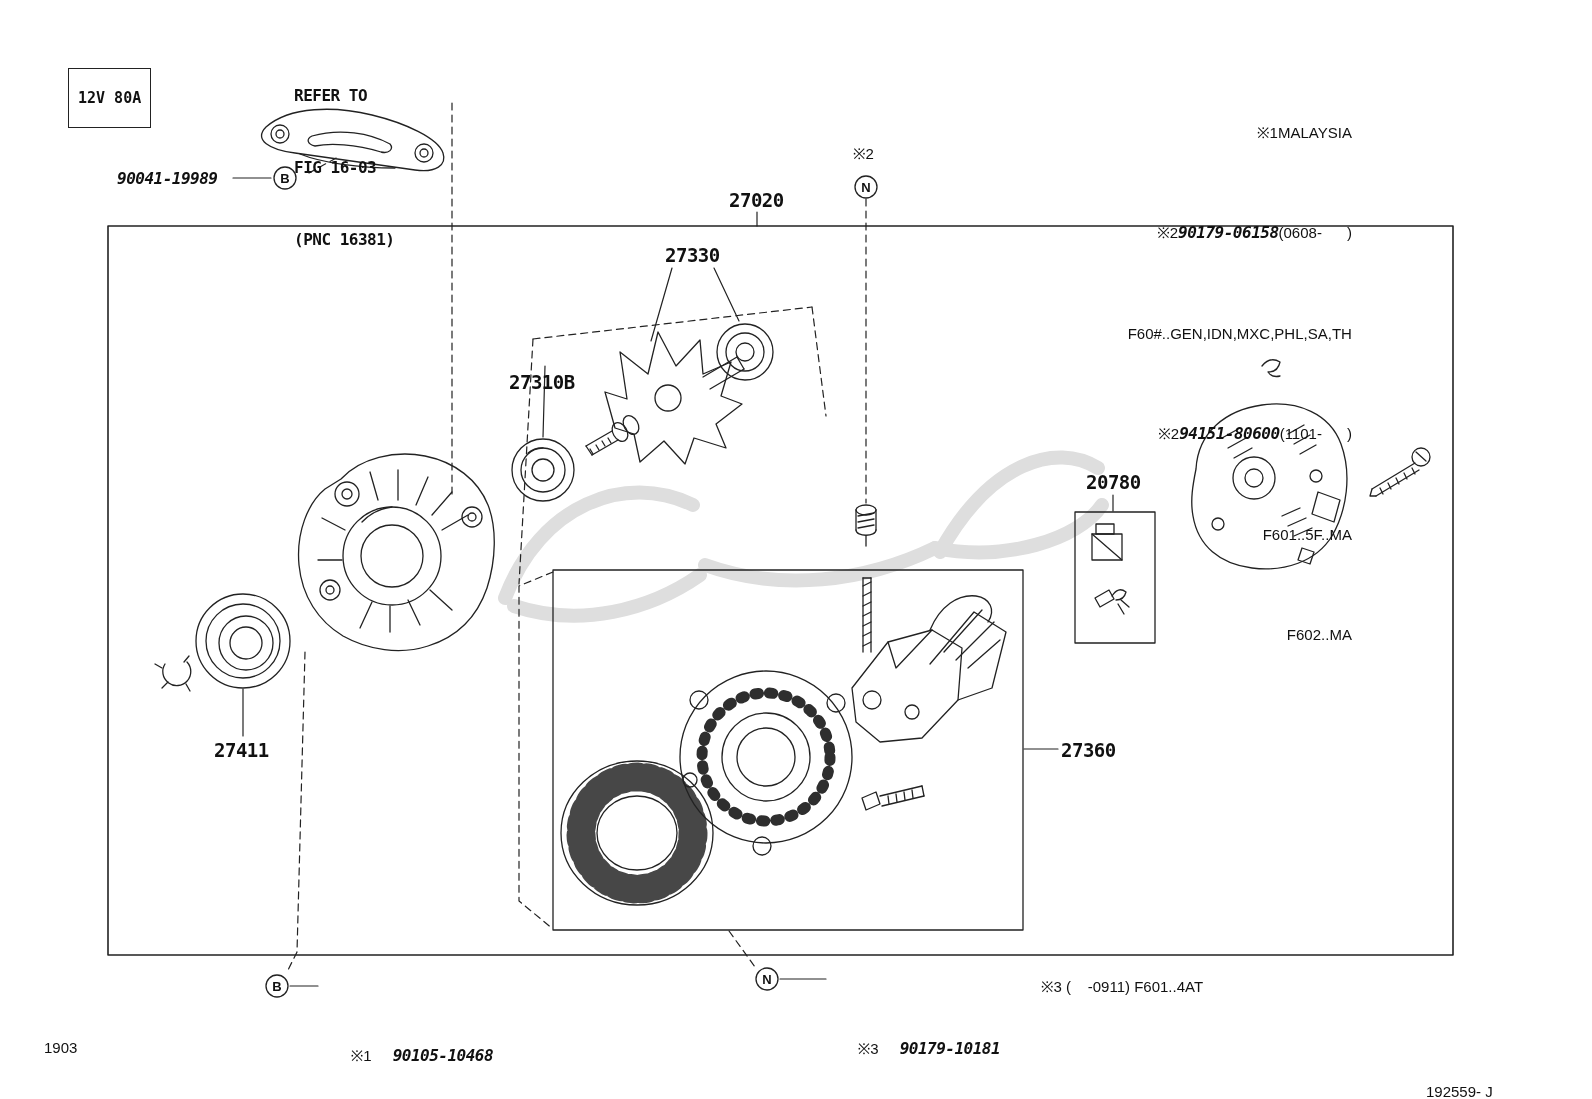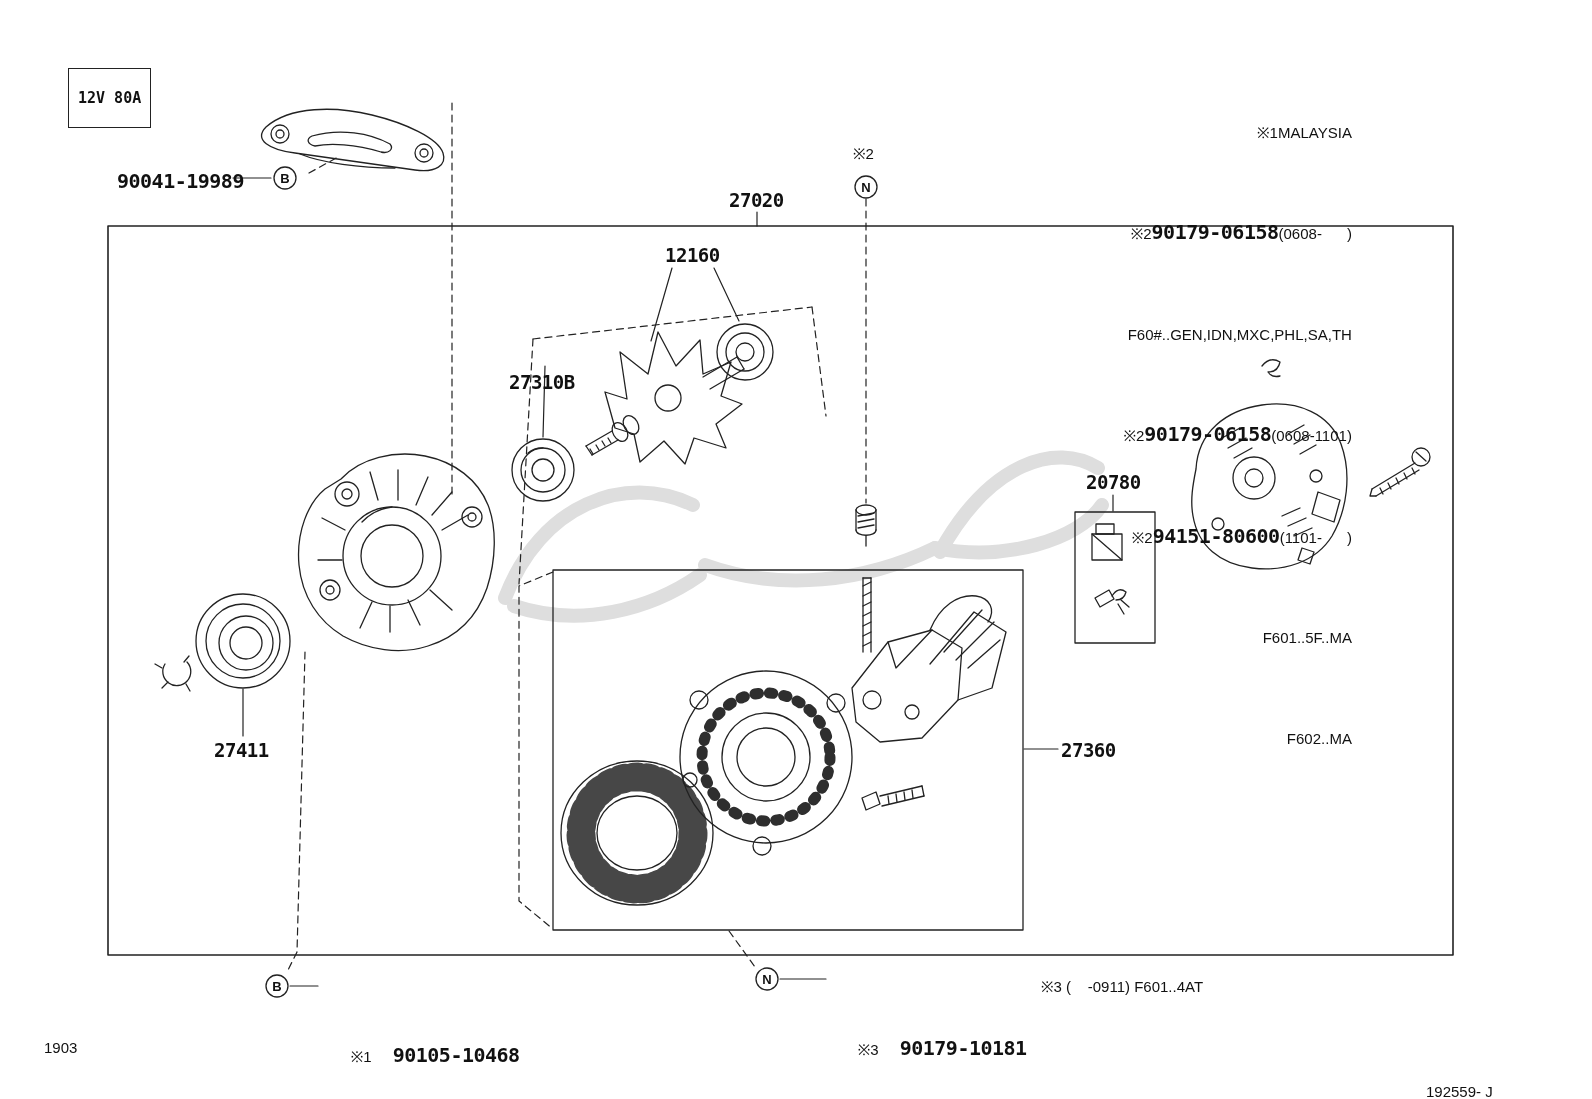--- a/index.html
+++ b/index.html
@@ -3,21 +3,21 @@
 <meta charset="utf-8">
 <style>
   html,body{margin:0;padding:0;background:#fff;}
   .page{position:relative;width:1592px;height:1099px;background:#fff;
         font-family:"Liberation Sans",sans-serif;color:#111;overflow:hidden;}
   svg{position:absolute;left:0;top:0;}
   .ln{stroke:#222;fill:none;stroke-width:1.3;stroke-linecap:round;stroke-linejoin:round;}
   .dash{stroke:#222;fill:none;stroke-width:1.2;stroke-dasharray:7 5;stroke-linecap:round;}
   .label{position:absolute;white-space:pre;}
   .pn{font-family:"DejaVu Sans Mono",monospace;font-weight:bold;font-size:19px;letter-spacing:-0.5px;}
-  .pn-sm{font-family:"DejaVu Sans Mono",monospace;font-weight:bold;font-size:20px;letter-spacing:-0.5px;}
+  .pn-sm{font-family:"DejaVu Sans Mono",monospace;font-weight:bold;font-size:16px;letter-spacing:-0.5px;font-style:italic;}
   .note{font-size:15px;}
   .refnote{font-family:"DejaVu Sans Mono",monospace;font-weight:bold;font-size:16px;line-height:24px;letter-spacing:-0.5px;}
   .badge{border:1.6px solid #222;padding:20px 9px;font-family:"DejaVu Sans Mono",monospace;
          font-weight:bold;font-size:15px;}
   .circ-txt{font-family:"Liberation Sans",sans-serif;font-size:13px;font-weight:bold;fill:#111;
             text-anchor:middle;stroke:none;}
   .nr{line-height:21.5px;text-align:right;}
   .pref{display:inline-block;width:38px;}
   .ind{margin-left:38px;}
   .pref2{display:inline-block;width:42px;}
@@ -260,26 +260,31 @@
       <circle cx="767" cy="979" r="11"></circle>
     </g>
     <text class="circ-txt" x="285" y="183">B</text>
     <text class="circ-txt" x="866" y="192">N</text>
     <text class="circ-txt" x="277" y="991">B</text>
     <text class="circ-txt" x="767" y="984">N</text>
   </svg>
 
   <div class="label badge" style="left:68px;top:68px;">12V 80A</div>
 
+  <div class="label refnote" style="left:294px;top:36px;">
+    <div>REFER TO</div>
+    <div>FIG 16-03</div>
+    <div>(PNC 16381)</div>
+  </div>
 
   <div class="label pn-sm" style="left:117px;top:169px;">90041-19989</div>
 
   <div class="label pn" style="left:729px;top:189px;">27020</div>
 
-  <div class="label pn" style="left:665px;top:244px;">12160</div>
+  <div class="label pn" style="left:665px;top:244px;">27330</div>
 
   <div class="label pn" style="left:509px;top:343px;margin-top:28px;">27310B</div>
 
   <div class="label pn" style="left:214px;top:739px;">27411</div>
 
   <div class="label pn" style="left:1086px;top:471px;">20780</div>
 
   <div class="label pn" style="left:1061px;top:739px;">27360</div>
 
   <div class="label note" style="left:853px;top:143px;">※2</div>
@@ -288,23 +293,20 @@
     <div class="nr">
       <span class="pref note">※1</span><span class="note">MALAYSIA</span>
     </div>
     <div class="nr">
       <span class="pref note">※2</span><span class="pn-sm">90179-06158</span><span class="note">(0608-      )</span>
     </div>
     <div class="nr ind">
       <span class="note">F60#..GEN,IDN,MXC,PHL,SA,TH</span>
     </div>
     <div class="nr">
-      <span class="pref note">※2</span><span class="pn-sm">90179-06158</span><span class="note">(0608-1101)</span>
-    </div>
-    <div class="nr">
       <span class="pref note">※2</span><span class="pn-sm">94151-80600</span><span class="note">(1101-      )</span>
     </div>
     <div class="nr ind">
       <span class="note">F601..5F..MA</span>
     </div>
     <div class="nr ind">
       <span class="note">F602..MA</span>
     </div>
   </div>
 

